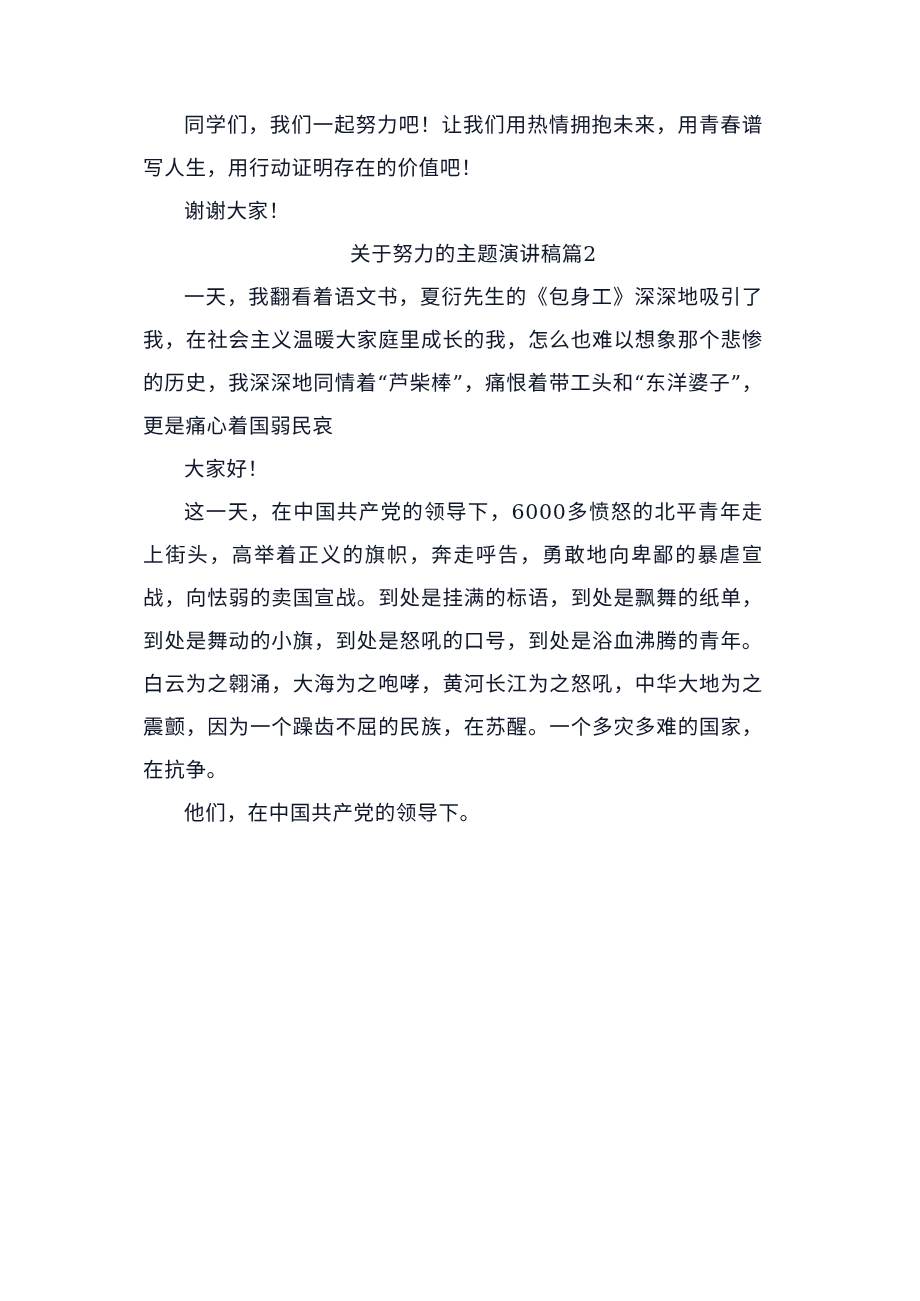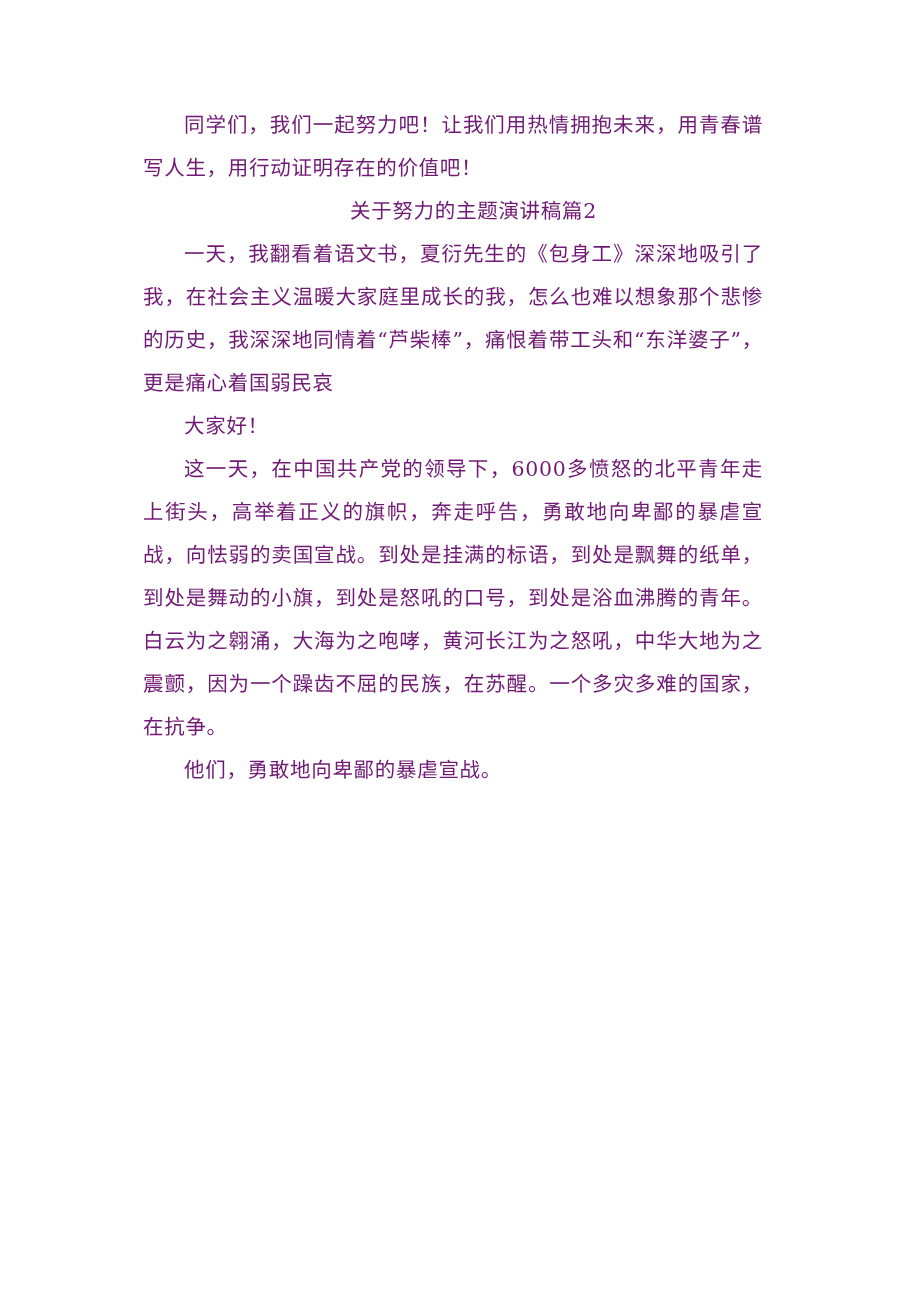--- a/index.html
+++ b/index.html
@@ -25,21 +25,21 @@
     width: 620px;
   }
 
   
   .para {
     margin: 0;
     padding: 0;
     font-family: "DejaVu Serif", "Liberation Serif", serif;
     font-size: 20.5px;
     line-height: 43px;
-    color: #701a75;
+    color: #0f172a;
     text-align: justify;
     text-justify: inter-character;
     letter-spacing: 0.7px;
     text-indent: 2em;
     word-break: break-all;
     -webkit-font-smoothing: antialiased;
   }
 
   
   .para.short {
@@ -51,19 +51,20 @@
     text-align: center;
     text-justify: auto;
   }
 </style>
 </head>
 <body>
 
 <div class="page">
   <div class="doc-body" id="doc-body">
       <p class="para">同学们，我们一起努力吧！让我们用热情拥抱未来，用青春谱写人生，用行动证明存在的价值吧！</p>
+      <p class="para short">谢谢大家！</p>
       <p class="para heading">关于努力的主题演讲稿篇2</p>
       <p class="para">一天，我翻看着语文书，夏衍先生的《包身工》深深地吸引了我，在社会主义温暖大家庭里成长的我，怎么也难以想象那个悲惨的历史，我深深地同情着“芦柴棒”，痛恨着带工头和“东洋婆子”，更是痛心着国弱民哀</p>
       <p class="para short">大家好！</p>
       <p class="para">这一天，在中国共产党的领导下，6000多愤怒的北平青年走上街头，高举着正义的旗帜，奔走呼告，勇敢地向卑鄙的暴虐宣战，向怯弱的卖国宣战。到处是挂满的标语，到处是飘舞的纸单，到处是舞动的小旗，到处是怒吼的口号，到处是浴血沸腾的青年。白云为之翱涌，大海为之咆哮，黄河长江为之怒吼，中华大地为之震颤，因为一个躁齿不屈的民族，在苏醒。一个多灾多难的国家，在抗争。</p>
-      <p class="para short">他们，勇敢地向卑鄙的暴虐宣战。</p>
+      <p class="para short">他们，在中国共产党的领导下。</p>
     </div>
 </div>
 
 </body></html>

